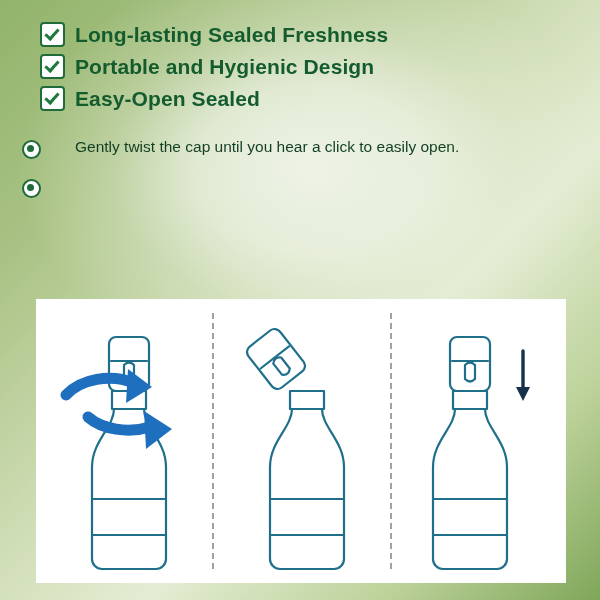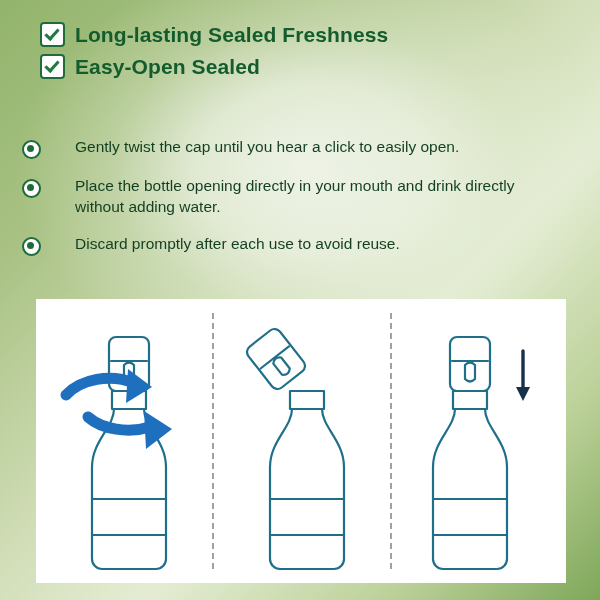--- a/index.html
+++ b/index.html
@@ -124,36 +124,35 @@
 
 <div class="page">
 
   <div class="features">
     <div class="feature-row">
       <span class="check-box"></span>
       <span class="feature-text">Long-lasting Sealed Freshness</span>
     </div>
     <div class="feature-row">
       <span class="check-box"></span>
+      <span class="feature-text">Portable and Hygienic Design</span>
+    </div>
+    <div class="feature-row">
+      <span class="check-box"></span>
       <span class="feature-text">Easy-Open Sealed</span>
     </div>
   </div>
 
   <div class="steps">
     <div class="step-row">
       <span class="bullet"></span>
       <span class="step-text">Gently twist the cap until you hear a click to easily open.</span>
     </div>
     <div class="step-row">
       <span class="bullet"></span>
-      <span class="step-text">Place the bottle opening directly in your mouth and drink directly without adding water.</span>
-    </div>
-    <div class="step-row">
-      <span class="bullet"></span>
-      <span class="step-text">Discard promptly after each use to avoid reuse.</span>
     </div>
   </div>
 
   <div class="panel">
 
     <div class="cell">
       <svg width="176" height="284" viewBox="0 0 176 284">
         <g fill="none" stroke="#1f6f8b" stroke-width="2.2" stroke-linejoin="round" stroke-linecap="round">
 
           <rect x="73" y="38" width="40" height="54" rx="7"></rect>

